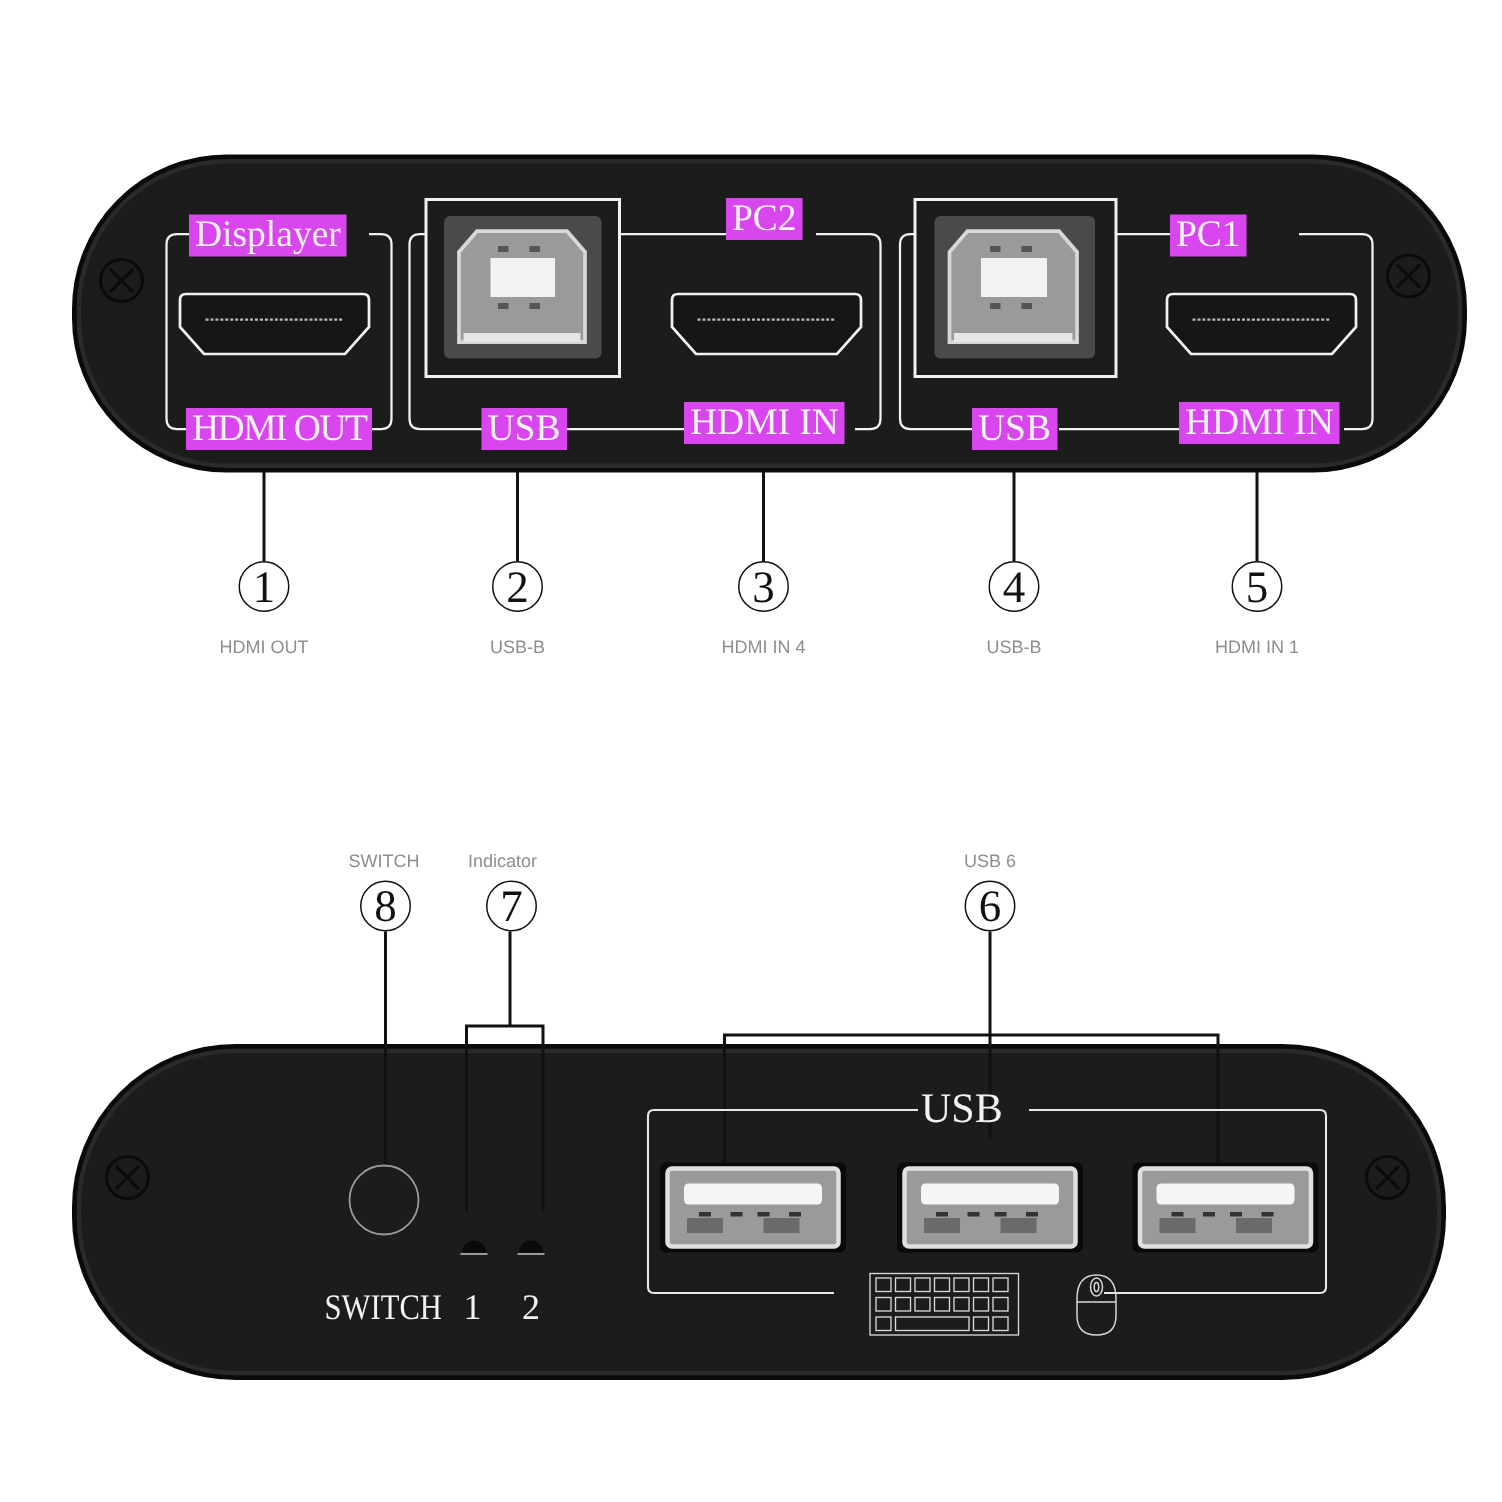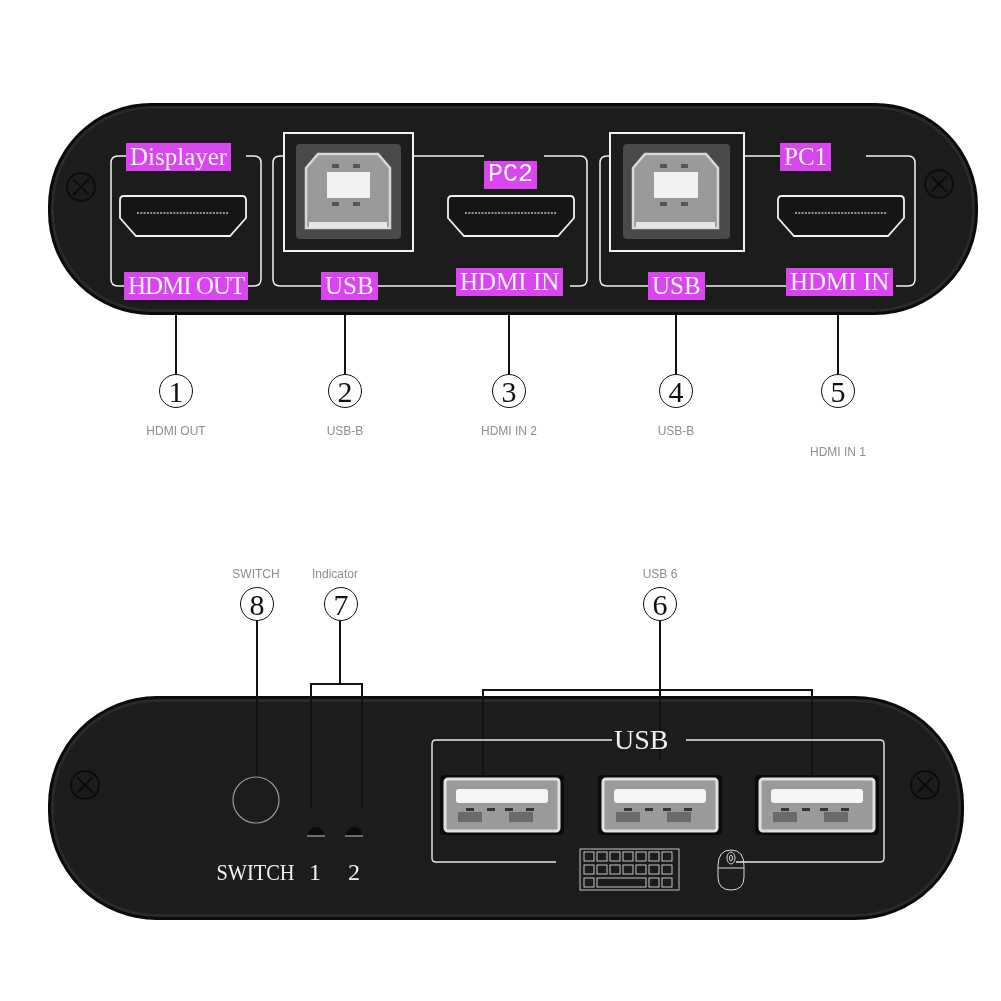--- a/index.html
+++ b/index.html
@@ -71,44 +71,44 @@
     <rect x="654" y="172" width="44" height="26" fill="#f2f2f2"></rect>
     <rect x="660" y="164" width="7" height="4" fill="#555"></rect>
       <rect x="681" y="164" width="7" height="4" fill="#555"></rect>
     <rect x="660" y="202" width="7" height="4" fill="#555"></rect>
       <rect x="681" y="202" width="7" height="4" fill="#555"></rect>
   </g>
 </svg>
 
 <span class="lbl-serif" style="left:126px; top:143px;">Displayer</span>
 <span class="lbl-serif" style="left:124px; top:272px; letter-spacing:-1px;">HDMI OUT</span>
-<span class="lbl-serif" style="left:484px; top:161px;font-family:Liberation Mono, monospace;">PC2</span>
+<span class="lbl-serif" style="left:484px; top:132px;">PC2</span>
 <span class="lbl-serif" style="left:321px; top:272px;">USB</span>
 <span class="lbl-serif" style="left:456px; top:268px;">HDMI IN</span>
 <span class="lbl-serif" style="left:780px; top:143px;">PC1</span>
 <span class="lbl-serif" style="left:648px; top:272px;">USB</span>
 <span class="lbl-serif" style="left:786px; top:268px;">HDMI IN</span>
 
 <div class="vline" style="left:175px; top:314px; height:60px;"></div>
 <div class="vline" style="left:344px; top:314px; height:60px;"></div>
 <div class="vline" style="left:508px; top:314px; height:60px;"></div>
 <div class="vline" style="left:675px; top:314px; height:60px;"></div>
 <div class="vline" style="left:837px; top:314px; height:60px;"></div>
 
 <div class="callout-num" style="left:159px; top:374px;">1</div>
 <div class="callout-num" style="left:328px; top:374px;">2</div>
 <div class="callout-num" style="left:492px; top:374px;">3</div>
 <div class="callout-num" style="left:659px; top:374px;">4</div>
 <div class="callout-num" style="left:821px; top:374px;">5</div>
 
 <span class="callout-cap" style="left:176px; top:424px;">HDMI OUT</span>
 <span class="callout-cap" style="left:345px; top:424px;">USB-B</span>
-<span class="callout-cap" style="left:509px; top:424px;">HDMI IN 2</span>
+<span class="callout-cap" style="left:509px; top:424px;">HDMI IN 4</span>
 <span class="callout-cap" style="left:676px; top:424px;">USB-B</span>
-<span class="callout-cap" style="left:838px; top:424px;margin-top:21px;">HDMI IN 1</span>
+<span class="callout-cap" style="left:838px; top:424px;">HDMI IN 1</span>
 
 <span class="callout-cap" style="left:256px; top:567px;">SWITCH</span>
 <span class="callout-cap" style="left:335px; top:567px;">Indicator</span>
 <span class="callout-cap" style="left:660px; top:567px;">USB 6</span>
 
 <div class="callout-num" style="left:240px; top:587px;">8</div>
 <div class="callout-num" style="left:324px; top:587px;">7</div>
 <div class="callout-num" style="left:643px; top:587px;">6</div>
 
 <div class="panel panel-bot"></div>

